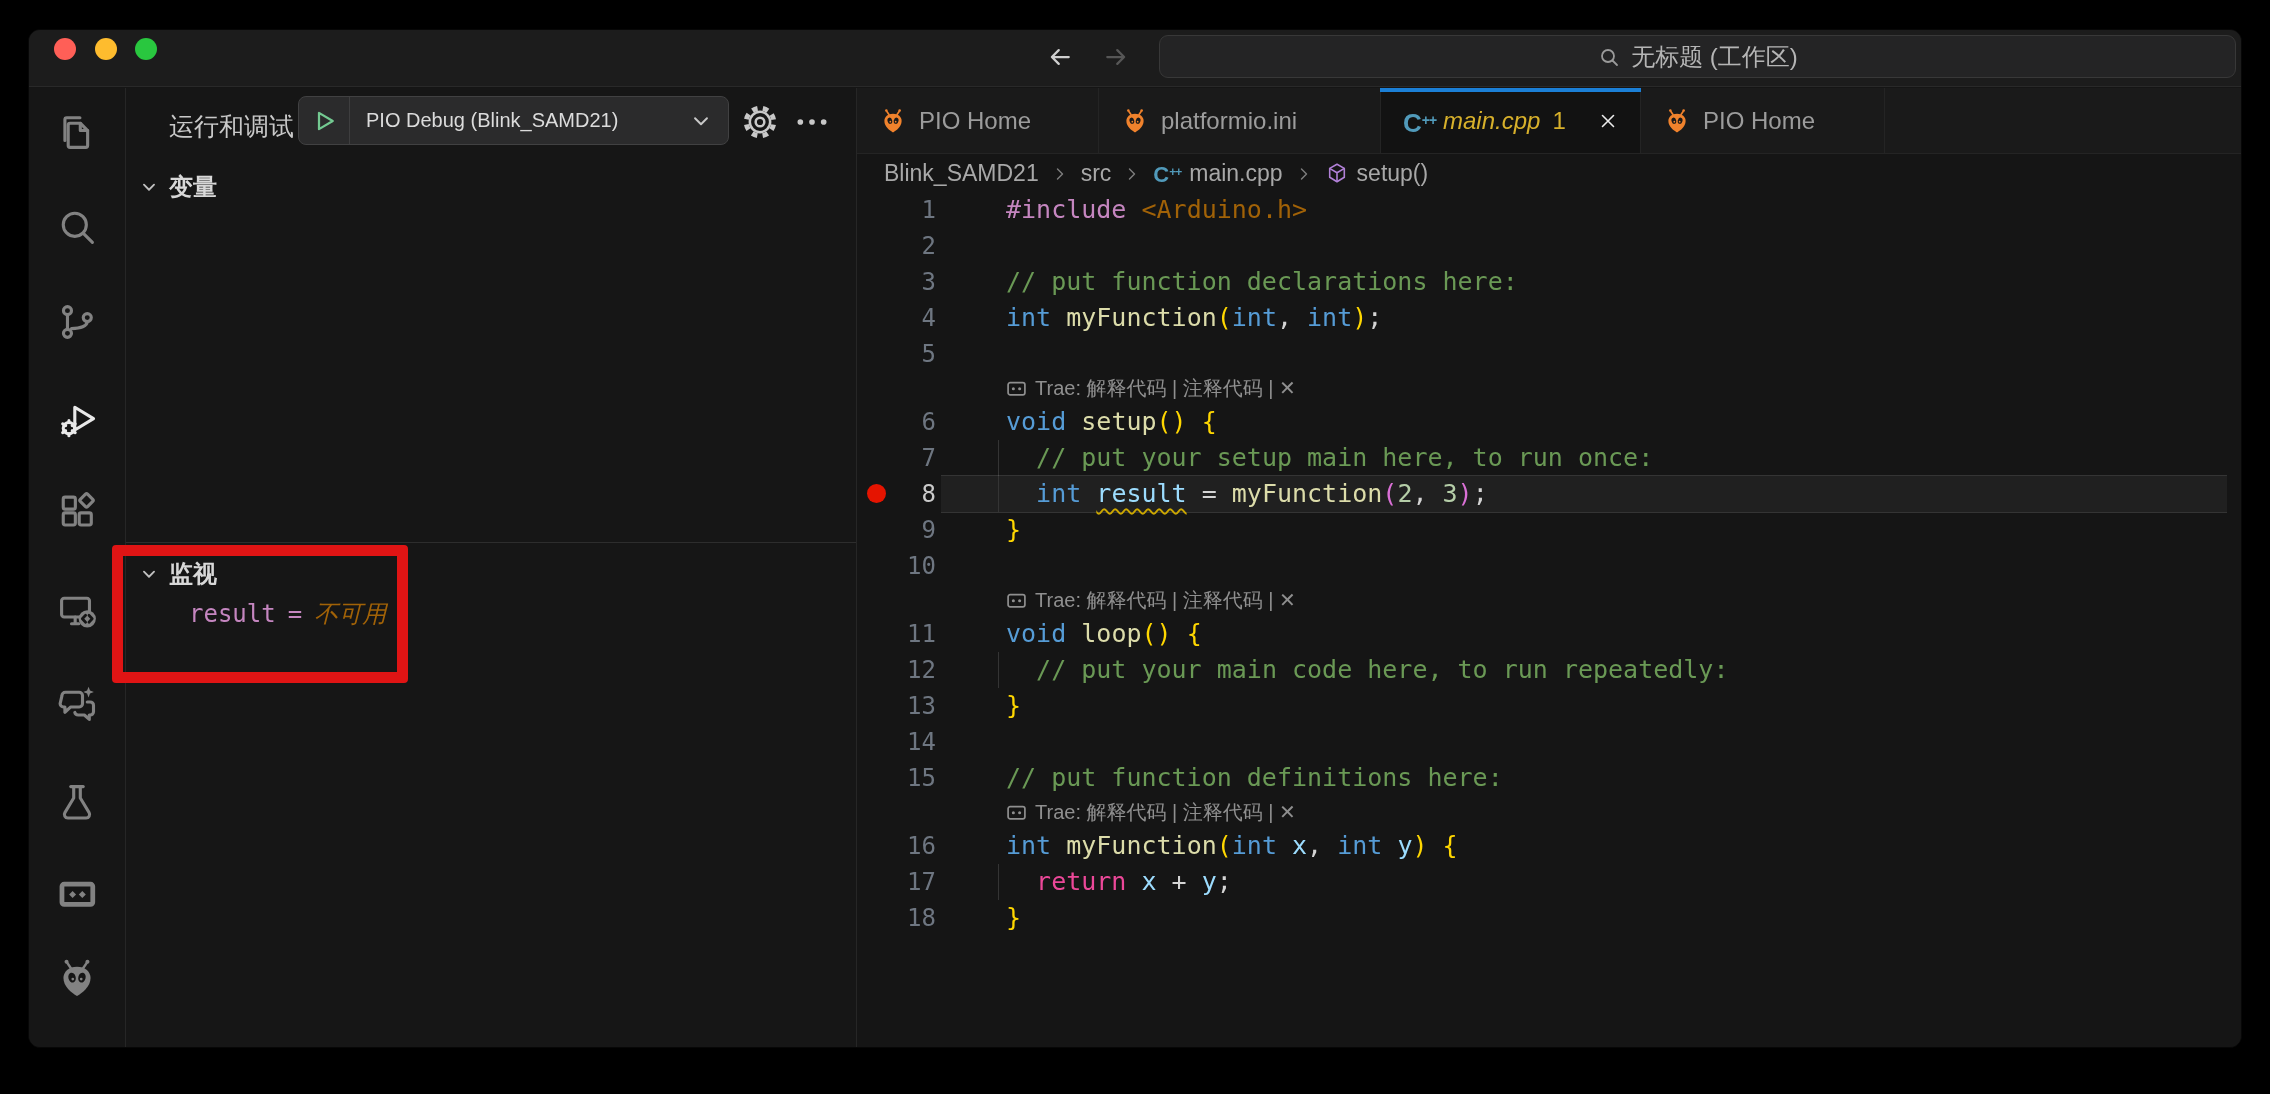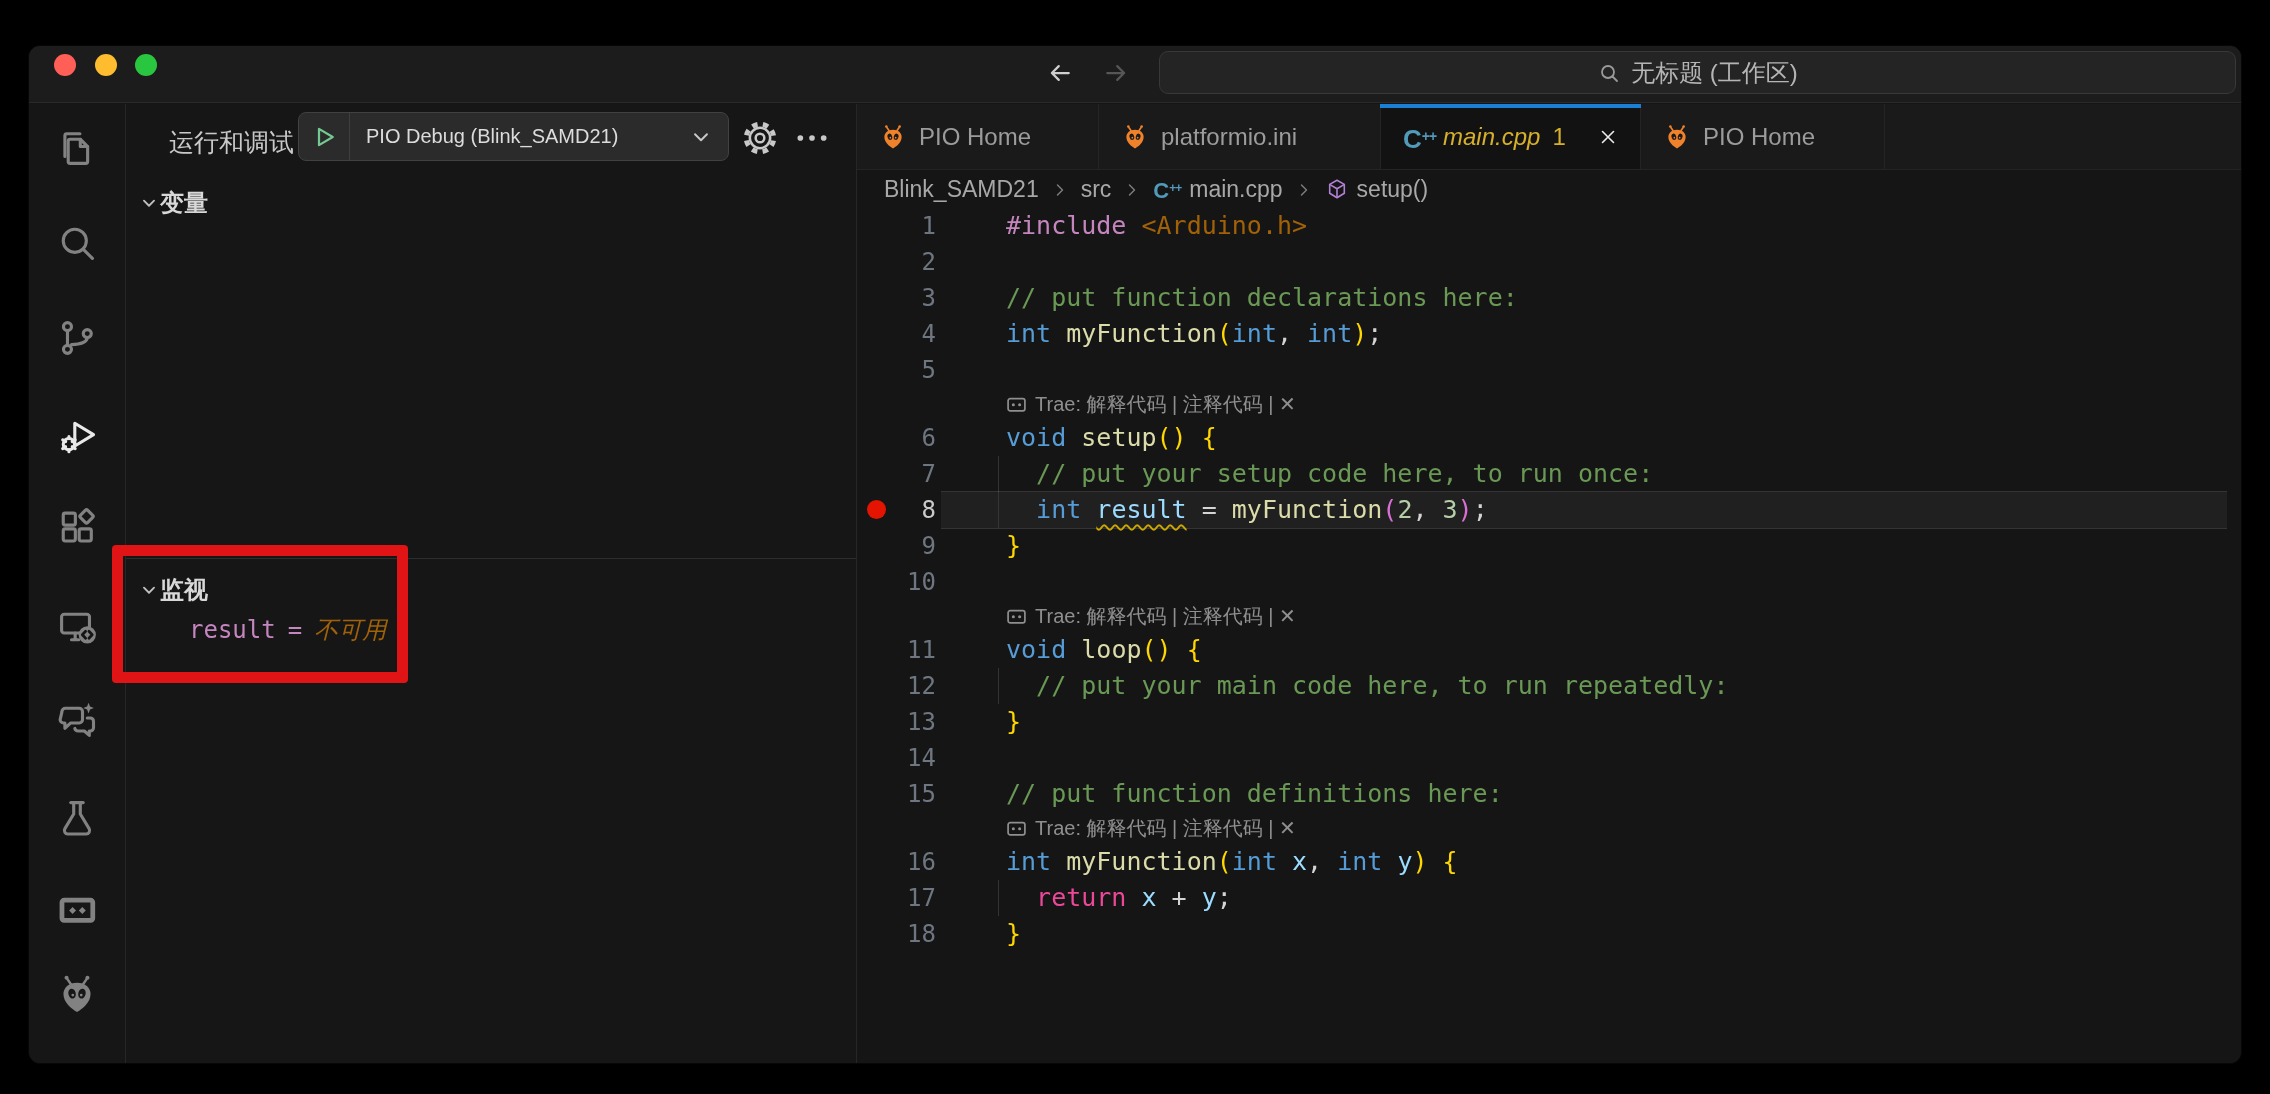--- a/index.html
+++ b/index.html
@@ -1,19 +1,19 @@
 <!DOCTYPE html>
 <html><head>
 <meta charset="utf-8">
 <style>
   * { margin:0; padding:0; box-sizing:border-box; }
   html,body { background:#000; }
   #stage { position:relative; width:2270px; height:1094px; background:#000; overflow:hidden;
            font-family:"Liberation Sans","DejaVu Sans",sans-serif; }
-  #window { position:absolute; left:28px; top:45px; width:2214px; height:1019px;
+  #window { position:absolute; left:28px; top:29px; width:2214px; height:1019px;
             background:#151515; border-radius:12px; border:1px solid #070707;
             box-shadow:0 30px 80px rgba(0,0,0,.75), 0 6px 24px rgba(0,0,0,.6); overflow:hidden; }
 
   
   .titlebar { position:relative; height:57px; background:#1c1c1c; border-bottom:1px solid #292929; }
   .tl-dot { position:absolute; top:8px; width:22px; height:22px; border-radius:50%; }
   .tl-close { left:25px; background:#ff5f57; }
   .tl-min   { left:66px; background:#febc2e; }
   .tl-max   { left:106px; background:#29c73f; }
   .navbtn { position:absolute; top:12px; width:30px; height:30px; color:#cfcfcf; }
@@ -39,21 +39,21 @@
   .cfg-play { width:50px; height:100%; display:flex; align-items:center; justify-content:center; }
   .cfg-play svg { width:30px; height:30px; }
   .cfg-sep { width:1px; align-self:stretch; background:#3e3e3f; }
   .cfg-label { padding-left:16px; font-size:20px; color:#dcdcdc; white-space:nowrap; }
   .cfg-chev { position:absolute; right:14px; width:26px; height:26px; color:#c8c8c8; }
   .iconbox { width:40px; height:40px; color:#c8c8c8; }
   .sb-gear { position:absolute; left:614px; top:14px; }
   .sb-more { position:absolute; left:666px; top:14px; }
 
   .section-h { position:absolute; left:0; right:0; height:34px; display:flex; align-items:center;
-               padding-left:12px; }
+               padding-left:12px; gap:9px; }
   .section-h .chev { width:22px; height:22px; color:#c0c0c0; }
   .section-h .lbl { font-size:24px; font-weight:bold; color:#d8d8d8; }
   .sb-divider { position:absolute; left:0; right:0; top:454px; height:1px; background:#2d2d2d; }
   .watch-row { position:absolute; left:0; right:0; top:508px; height:36px; display:flex;
                align-items:center; padding-left:63px;
                font-family:"DejaVu Sans Mono",monospace; font-size:24px; }
   .watch-name { color:#c586c0; }
   .watch-eq { color:#c586c0; margin:0 12px; }
   .watch-val { color:#a16207; font-style:italic; }
 
@@ -395,21 +395,21 @@
                 <span>Trae: 解释代码 | 注释代码 | ✕</span>
               </span>
             </div>
             <div class="code-row">
               <span class="gutter">6</span>
               <span class="ctext"><span class="tk-kw">void</span><span class="tk-pl"> </span><span class="tk-fn">setup</span><span class="tk-b1">()</span><span class="tk-pl"> </span><span class="tk-b1">{</span></span>
             </div>
             <div class="code-row">
               <span class="gutter">7</span>
               <span class="guide"></span>
-              <span class="ctext"><span class="tk-pl">  </span><span class="tk-cm">// put your setup code here, to run once:</span></span>
+              <span class="ctext"><span class="tk-pl">  </span><span class="tk-cm">// put your setup main here, to run once:</span></span>
             </div>
             <div class="code-row cur">
               <span class="bp"></span>
               <span class="gutter">8</span>
               <span class="guide"></span>
               <span class="ctext"><span class="tk-pl">  </span><span class="tk-kw">int</span><span class="tk-pl"> </span><span class="tk-varw">result</span><span class="tk-pl"> = </span><span class="tk-fn">myFunction</span><span class="tk-b2">(</span><span class="tk-num">2</span><span class="tk-pl">, </span><span class="tk-num">3</span><span class="tk-b2">)</span><span class="tk-pl">;</span></span>
             </div>
             <div class="code-row">
               <span class="gutter">9</span>
               <span class="ctext"><span class="tk-b1">}</span></span>

